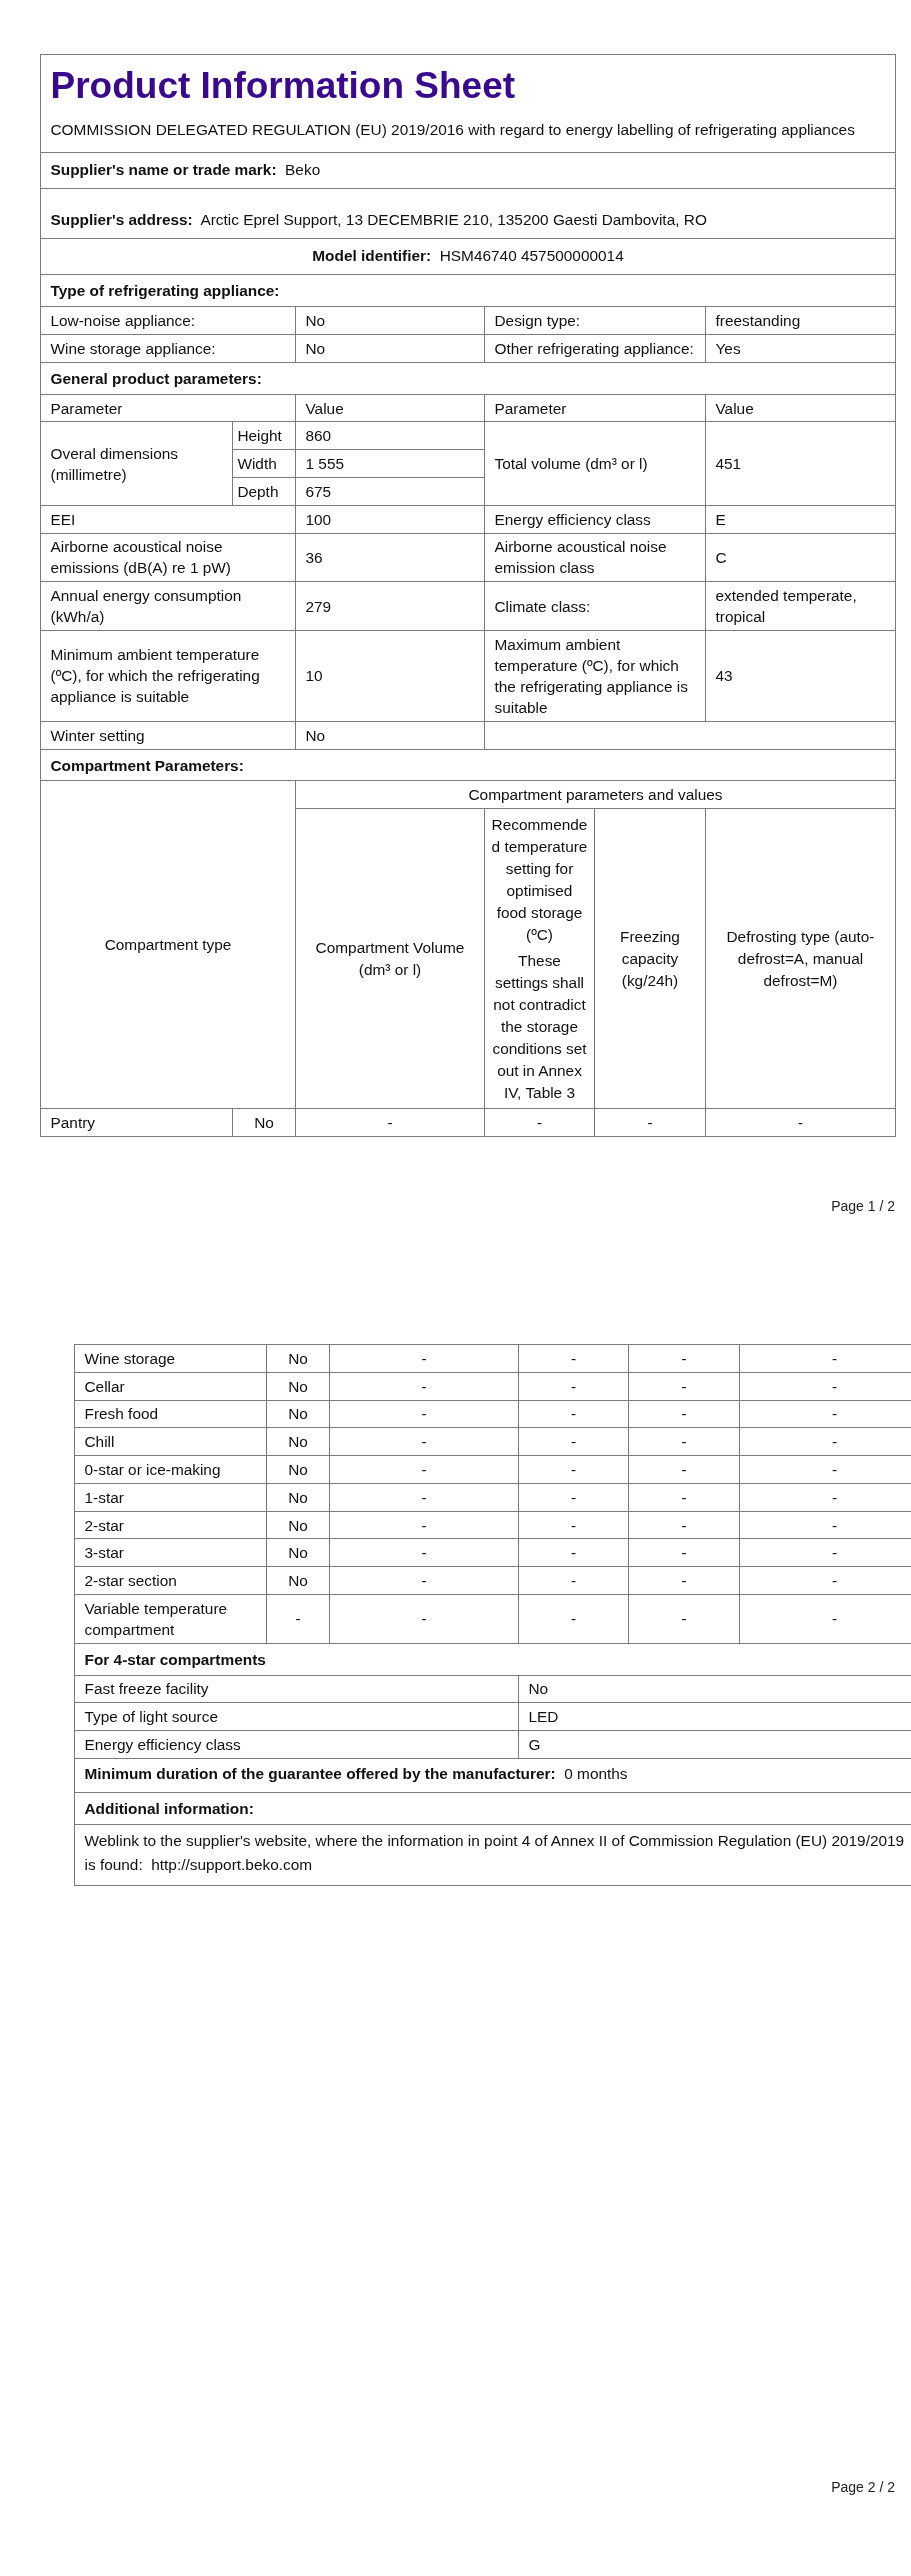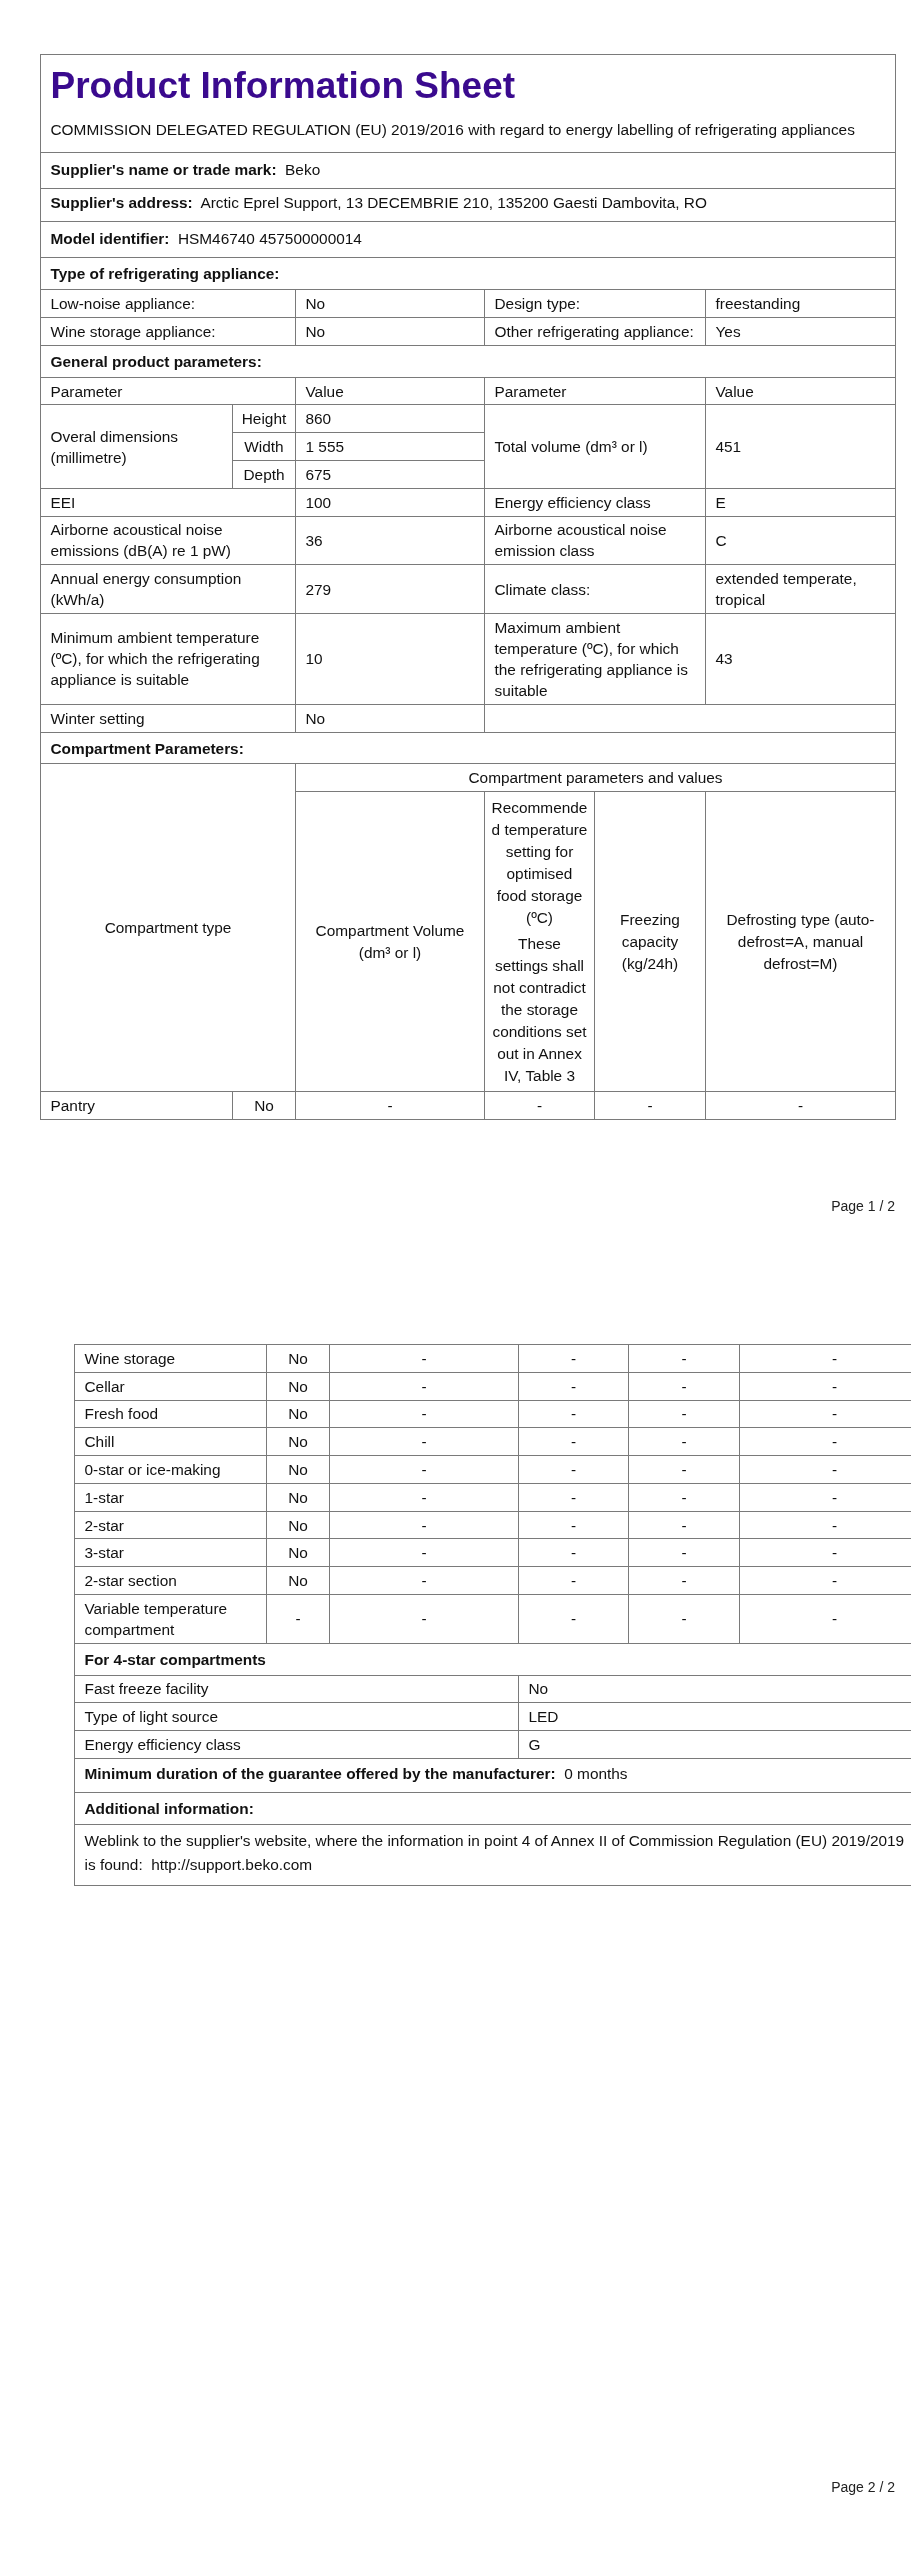--- a/index.html
+++ b/index.html
@@ -12,21 +12,21 @@
   .page2 table.sheet { top: 56px; margin-left: 34px; }
   table.sheet td { border: 1.1px solid #7a7a7a; padding: 2.9px 9.5px; vertical-align: middle; word-wrap: break-word; }
   table.sheet tr.strong-top td { border-top: 1.5px solid #444; }
   .title { color: #3a0a8e; font-weight: bold; font-size: 37px; line-height: 44px; padding-top: 5.9px; }
   .subtitle { font-size: 15.4px; line-height: 23.5px; margin-top: 10.3px; margin-bottom: 4.4px; }
   .section-head td { font-weight: bold; height: 25px; vertical-align: top; padding-top: 5.9px; padding-bottom: 8.8px; }
   .kv-label { font-weight: bold; }
   .center { text-align: center; }
   .justify { text-align: justify; }
   .hdr-small { text-align: center; line-height: 22px; }
-  .dim-sub { text-align: center; padding-right: 4.4px !important; padding-left: 4.4px !important; }
+  .dim-sub { text-align: left; padding-right: 4.4px !important; padding-left: 4.4px !important; }
   .footer { position: absolute; right: 28px; font-size: 14px; color: #222; }
   .page1 .footer { top: 1198px; }
   .page2 .footer { top: 1191px; }
   .gap { display:block; height: 4.4px; }
 </style>
 </head>
 <body>
 
 <div class="page page1">
   <table class="sheet">
@@ -47,27 +47,27 @@
       </td>
     </tr>
 
     <tr>
       <td colspan="6" style="height:26.4px; vertical-align:top; padding-top:5.9px;">
         <span class="kv-label">Supplier's name or trade mark:</span>&nbsp;
         <span>Beko</span>
       </td>
     </tr>
     <tr>
-      <td colspan="6" style="height:26.4px; vertical-align:top; padding-top:3px;">
+      <td colspan="6" style="height:26.4px; vertical-align:top; padding-top:20px;">
         <span class="kv-label">Supplier's address:</span>&nbsp;
         <span>Arctic Eprel Support, 13 DECEMBRIE 210, 135200 Gaesti Dambovita, RO</span>
       </td>
     </tr>
     <tr>
-      <td colspan="6" style="height:26.4px; vertical-align:top; padding-top:5.9px;">
+      <td colspan="6" style="height:26.4px; vertical-align:top; padding-top:5.9px;text-align:center;">
         <span class="kv-label">Model identifier:</span>&nbsp;
         <span>HSM46740 457500000014</span>
       </td>
     </tr>
 
     <tr class="section-head">
       <td colspan="6">Type of refrigerating appliance:</td>
     </tr>
     <tr>
       <td colspan="2">Low-noise appliance:</td>

